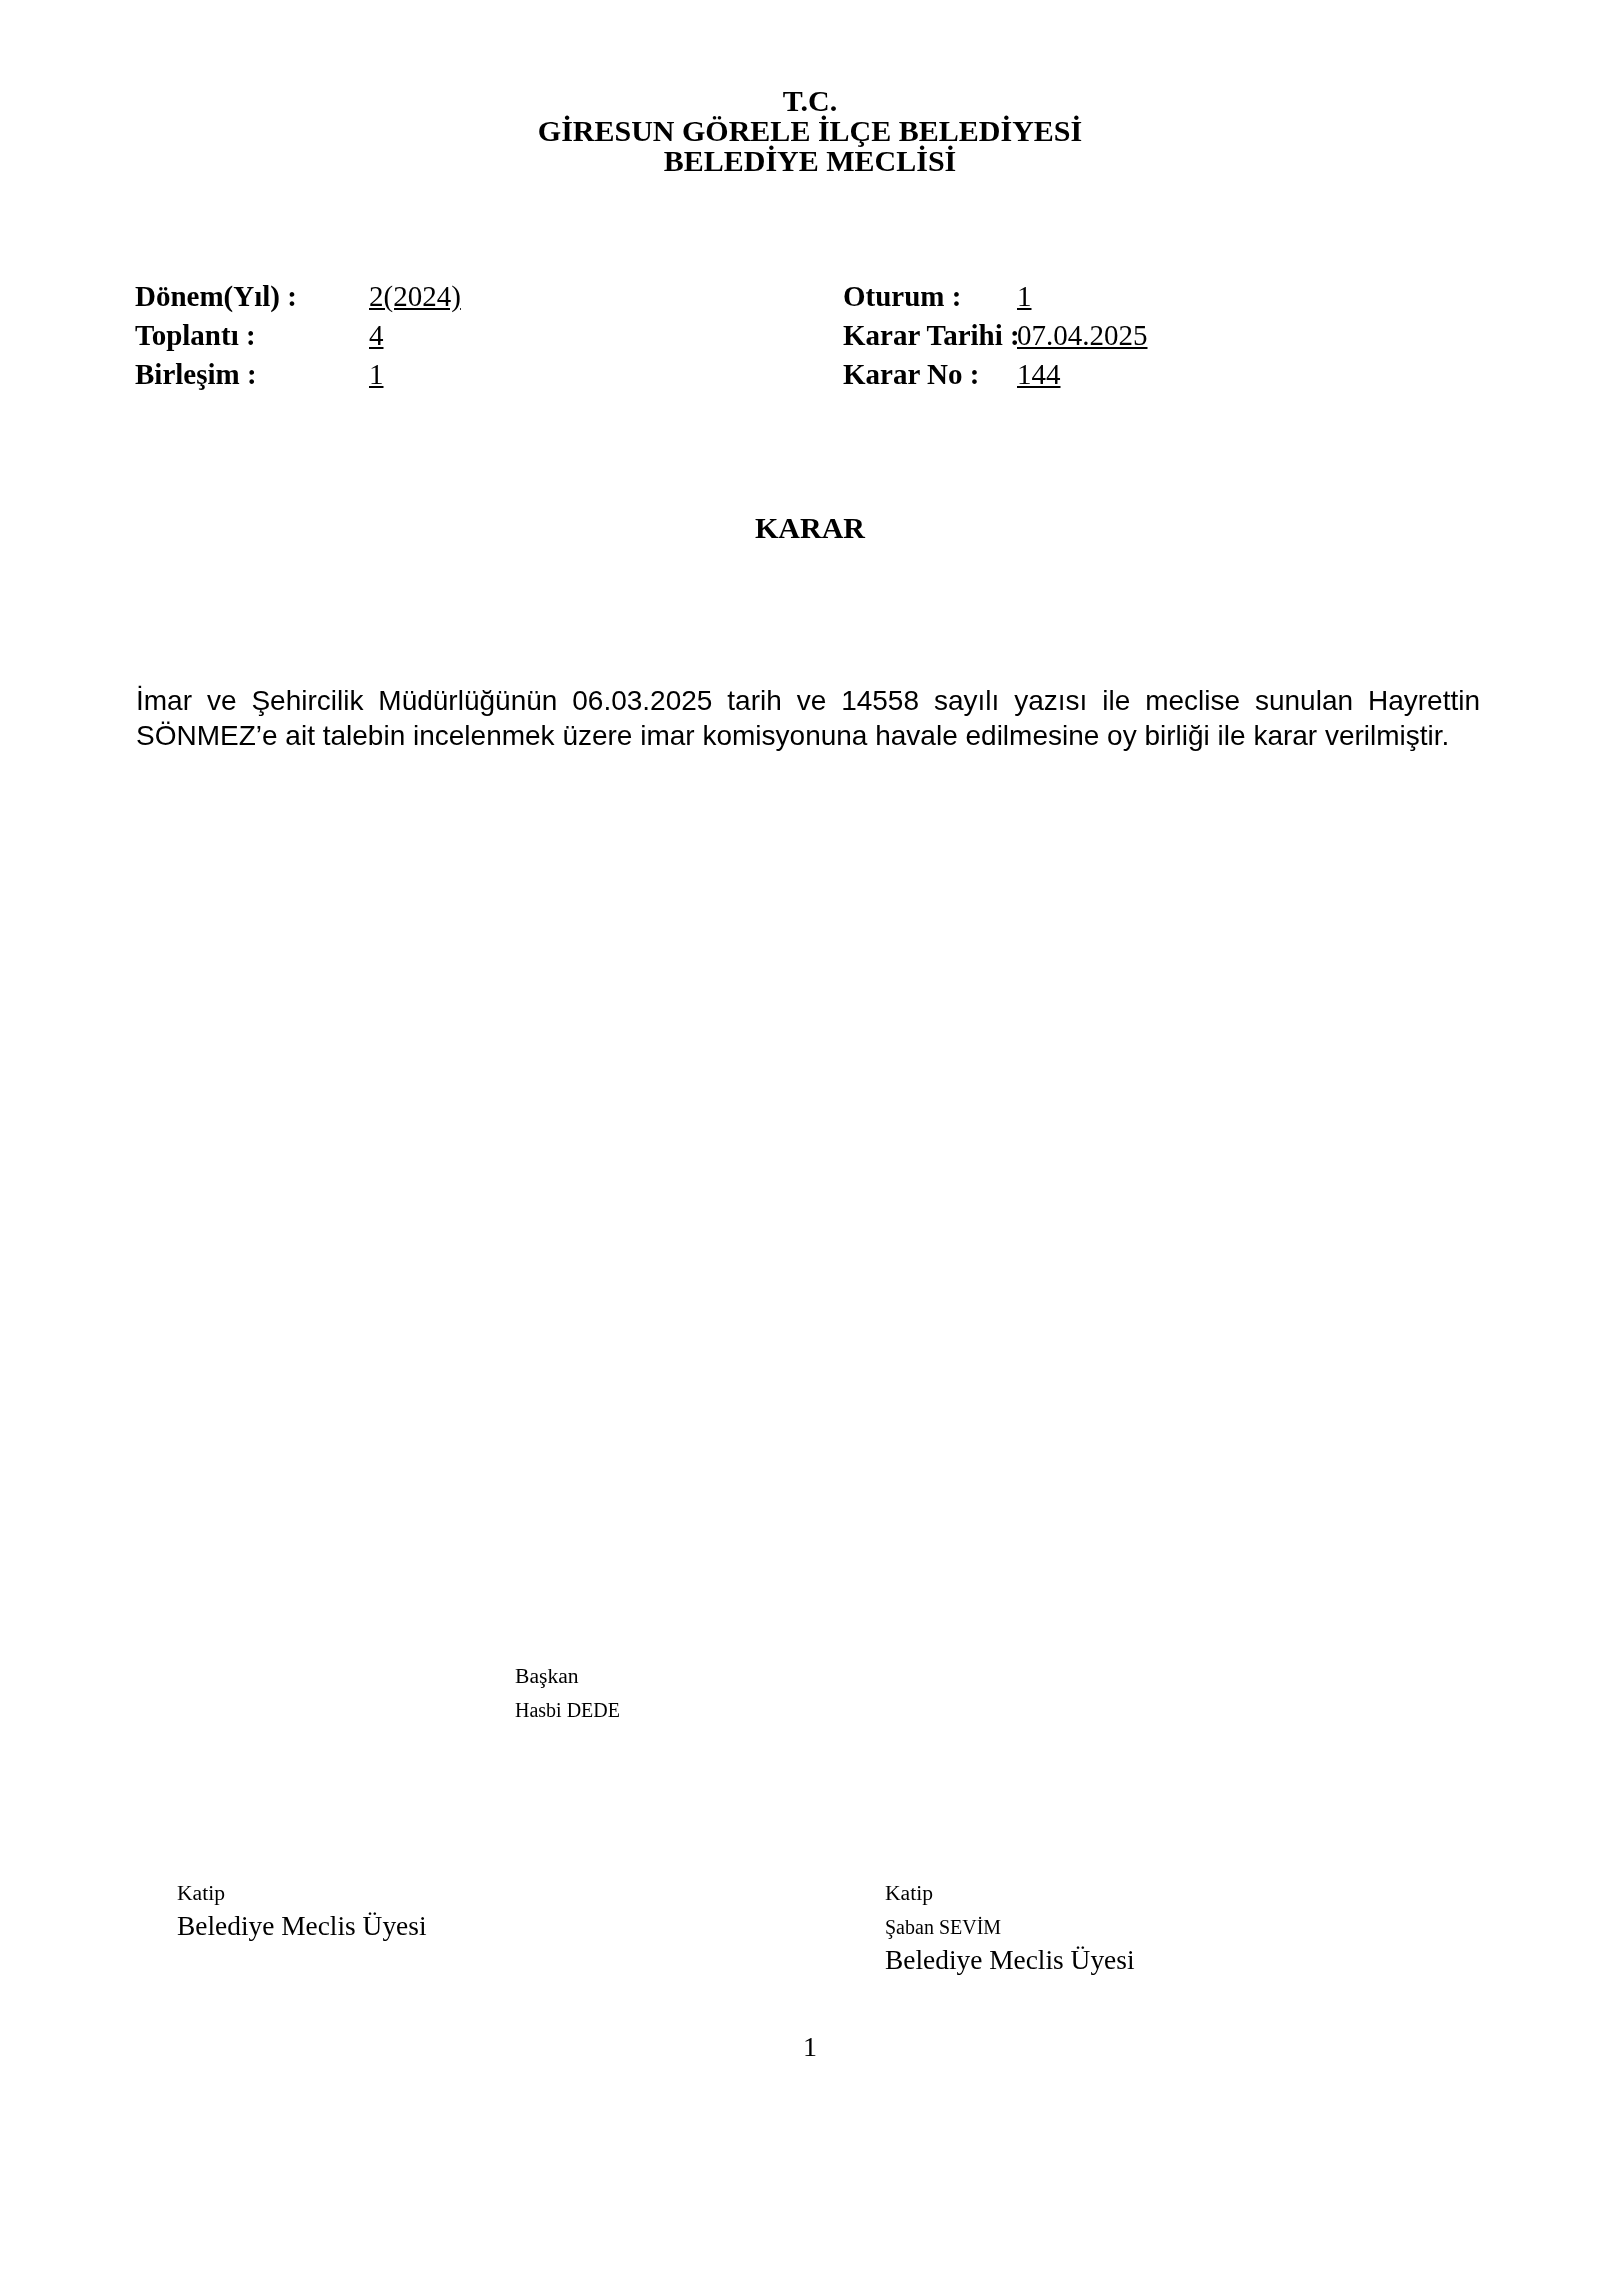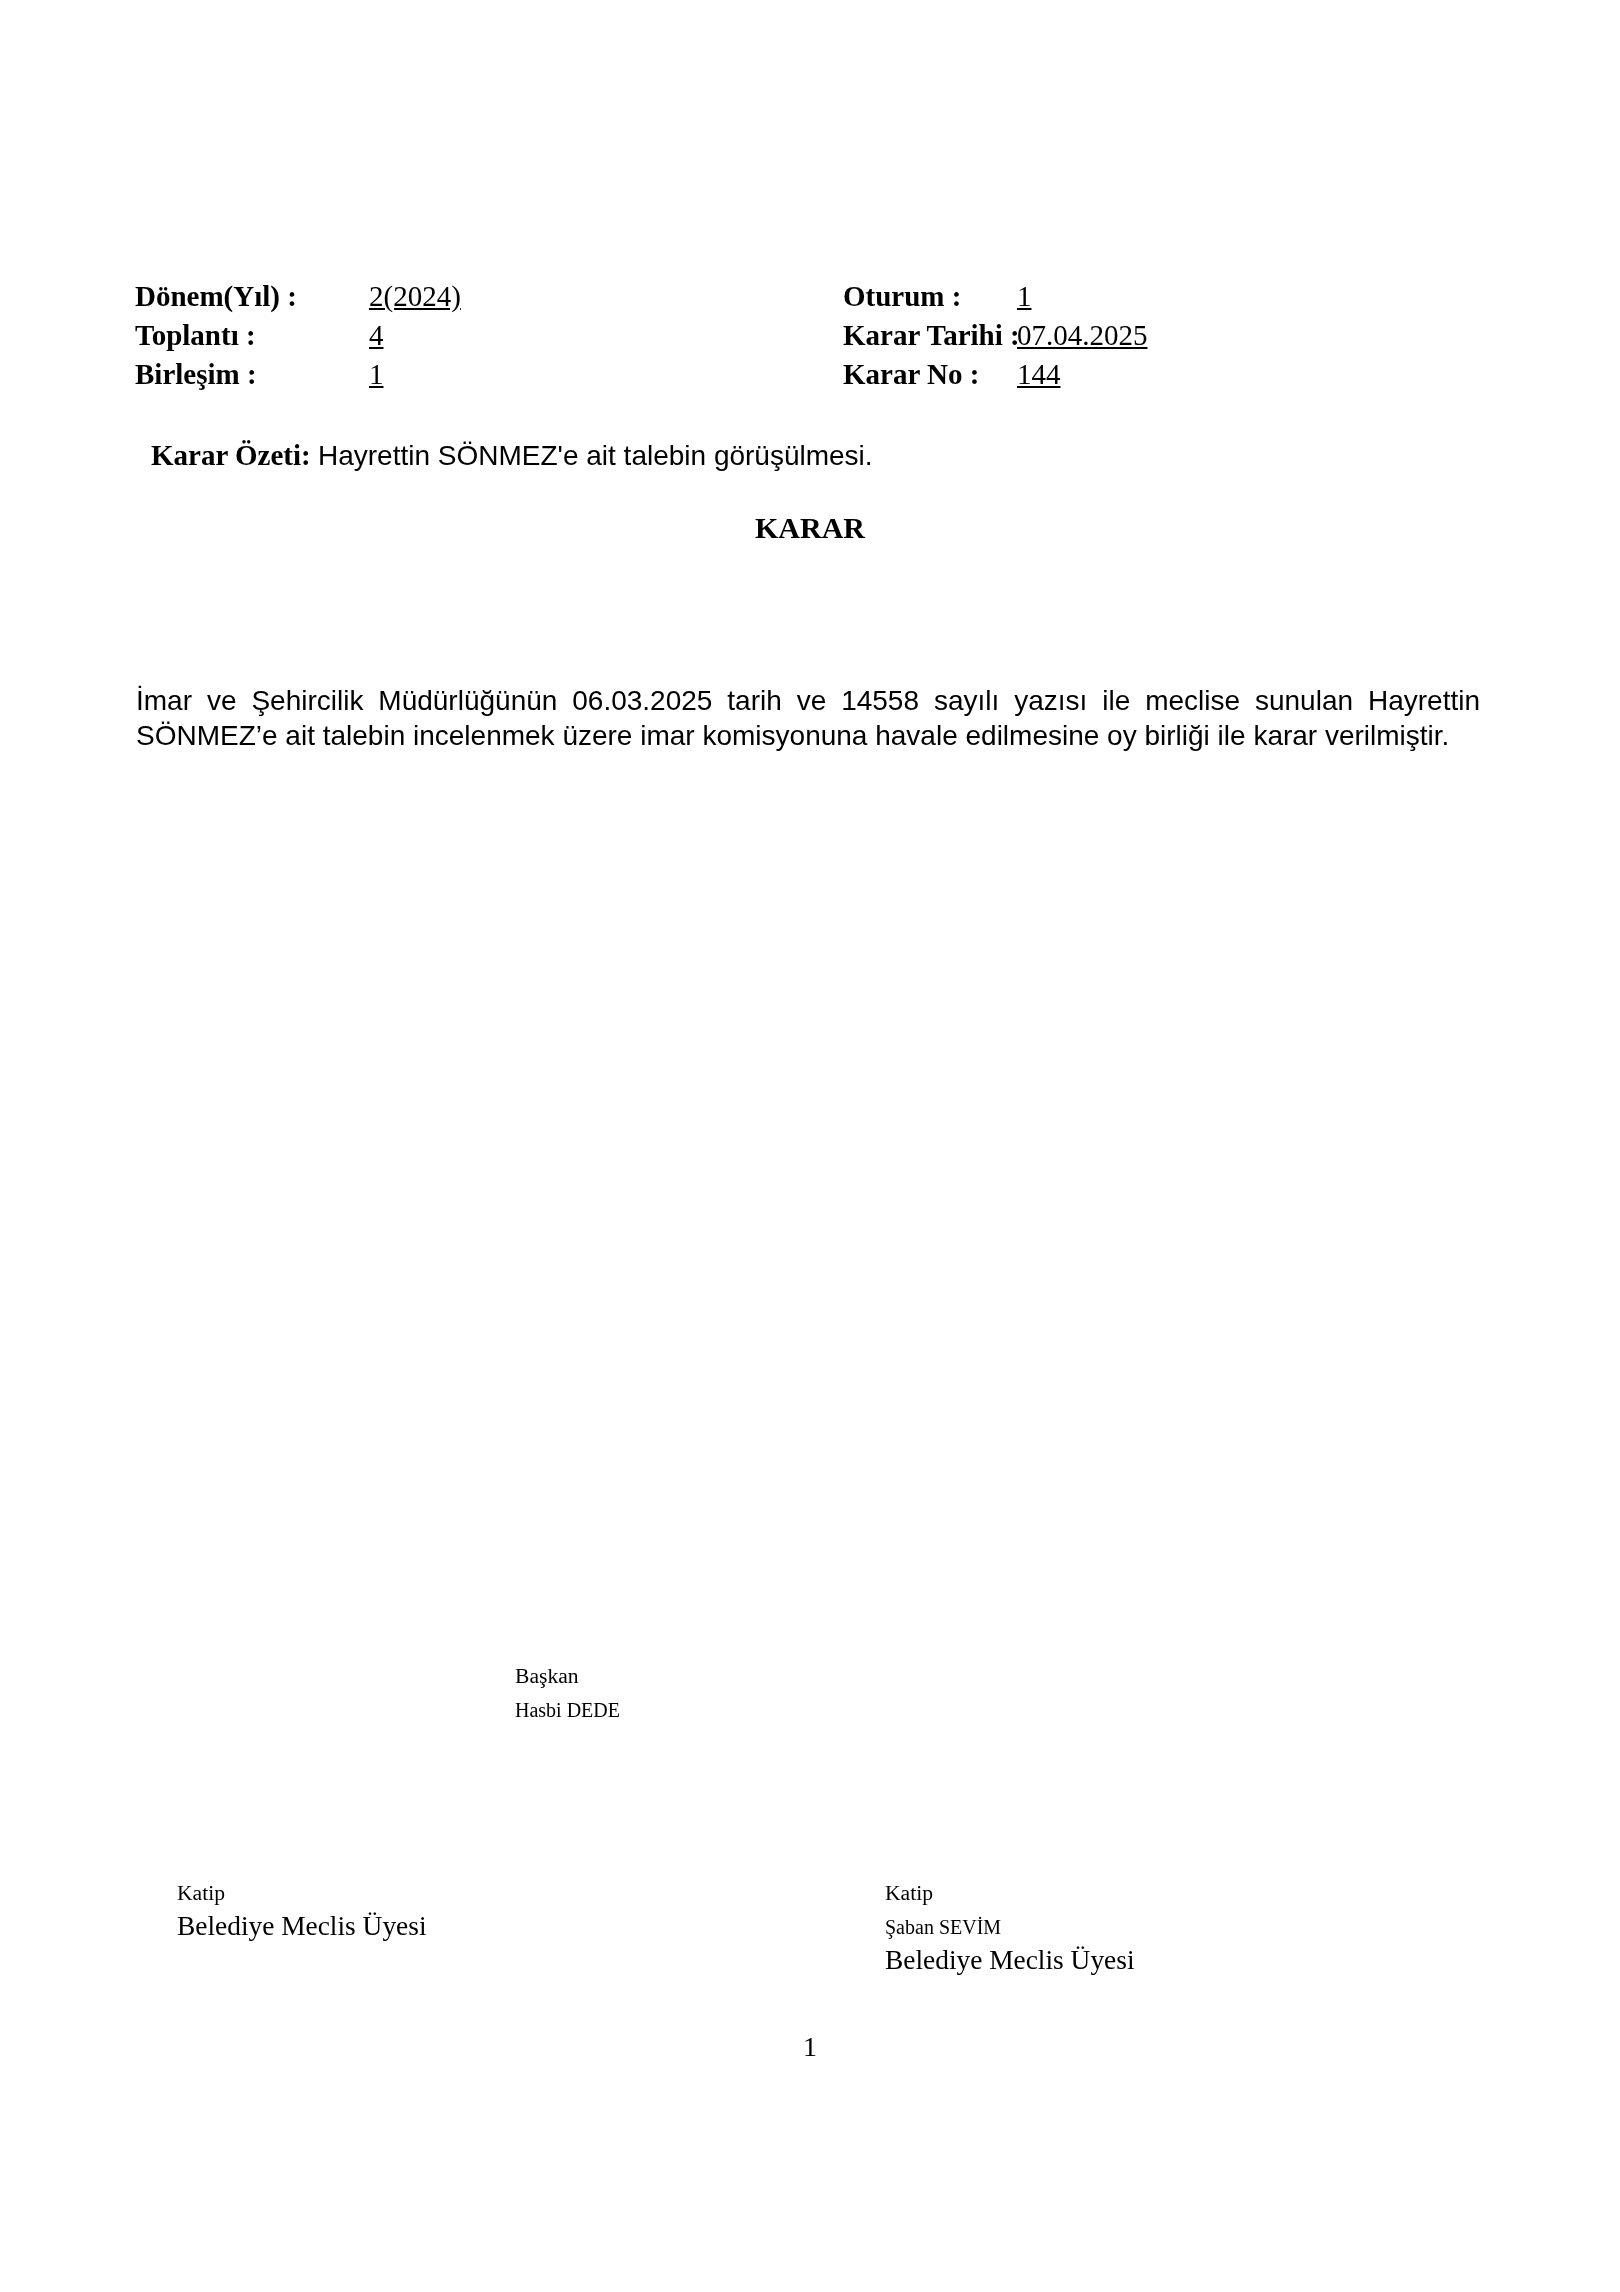--- a/index.html
+++ b/index.html
@@ -98,20 +98,25 @@
     text-align: center;
     font-size: 28px;
     line-height: 33px;
   }
 </style>
 </head>
 <body>
 
 <div class="page">
 
+  <div class="doc-header">
+    <div class="h-line">T.C.</div>
+    <div class="h-line">GİRESUN GÖRELE İLÇE BELEDİYESİ</div>
+    <div class="h-line">BELEDİYE MECLİSİ</div>
+  </div>
 
   <div class="meta-col meta-col--left">
     <div class="meta-row">
       <span class="meta-label">Dönem(Yıl) :</span><span class="meta-value">2(2024)</span>
     </div>
     <div class="meta-row">
       <span class="meta-label">Toplantı :</span><span class="meta-value">4</span>
     </div>
     <div class="meta-row">
       <span class="meta-label">Birleşim :</span><span class="meta-value">1</span>
@@ -123,24 +128,20 @@
       <span class="meta-label">Oturum :</span><span class="meta-value">1</span>
     </div>
     <div class="meta-row">
       <span class="meta-label">Karar Tarihi :</span><span class="meta-value">07.04.2025</span>
     </div>
     <div class="meta-row">
       <span class="meta-label">Karar No :</span><span class="meta-value">144</span>
     </div>
   </div>
 
-  <div class="summary">
-    <span class="summary-label">Karar Özeti:</span>
-    <span class="summary-text">Hayrettin SÖNMEZ'e ait talebin görüşülmesi.</span>
-  </div>
 
   <div class="decision-heading">KARAR</div>
 
   <p class="body-par">İmar ve Şehircilik Müdürlüğünün 06.03.2025 tarih ve 14558 sayılı yazısı ile meclise sunulan Hayrettin SÖNMEZ’e ait talebin incelenmek üzere imar komisyonuna havale edilmesine oy birliği ile karar verilmiştir.</p>
 
   <div class="sig sig--baskan">
     <div class="sig-role">Başkan</div>
     <div class="sig-name">Hasbi DEDE</div>
   </div>
 

